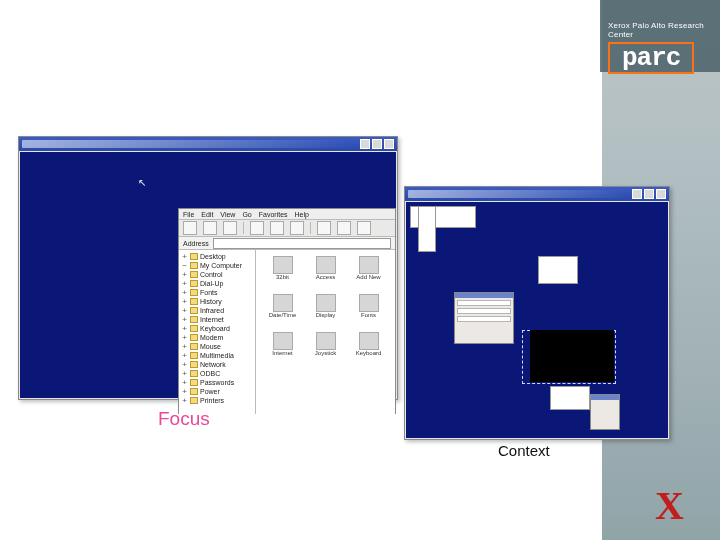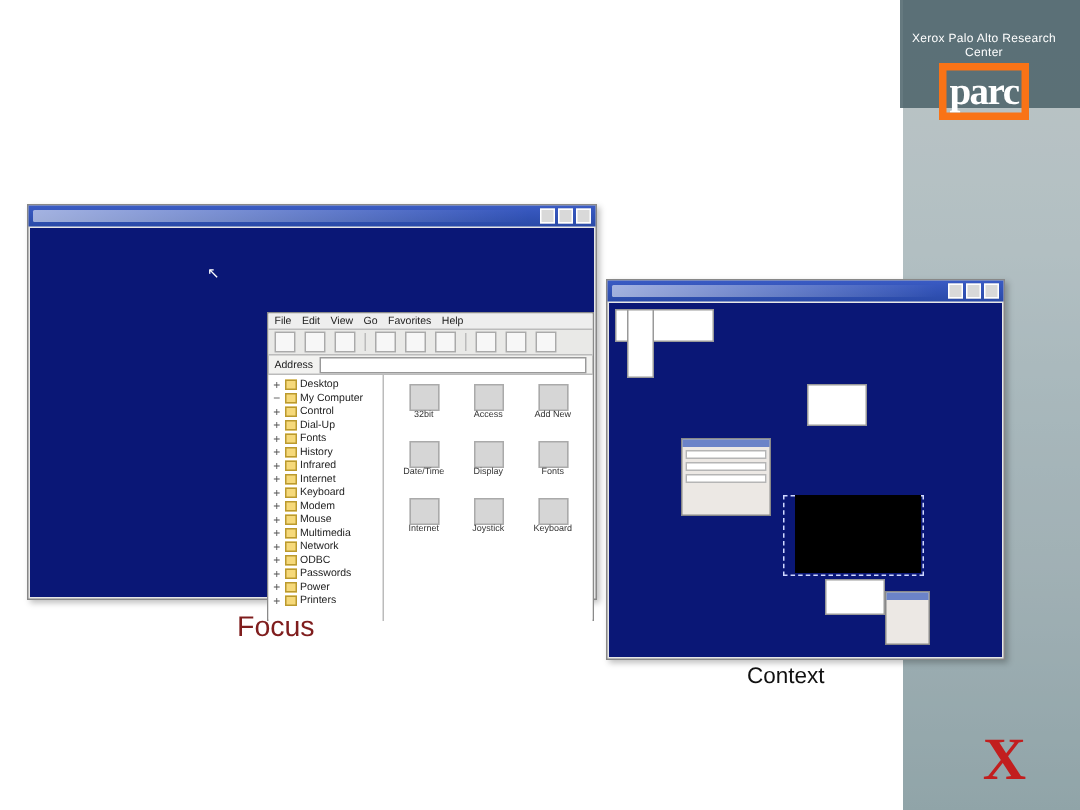--- a/index.html
+++ b/index.html
@@ -1,24 +1,24 @@
 <!DOCTYPE html>
 <html><head>
 <meta charset="utf-8">
 <style>
 html,body{margin:0;padding:0;width:720px;height:540px;overflow:hidden;font-family:Arial,Helvetica,sans-serif;background:#fff}
 .slide{position:relative;width:720px;height:540px}
 .right-band{position:absolute;top:0;right:0;width:120px;height:540px;background:linear-gradient(180deg,#9aa6a8 0%,#8a9ea3 30%,#7a9298 50%,#6f878e 70%,#56757b 100%);box-shadow:inset 2px 0 0 #fff;opacity:0.65}
 .top-band{position:absolute;top:0;right:0;width:120px;height:72px;background:#4a6268;opacity:0.85}
-.parc-logo{position:absolute;top:22px;right:16px;width:96px;color:#fff;font-size:8px;text-align:center;line-height:1.1}
+.parc-logo{position:absolute;top:22px;right:16px;width:96px;color:#fff;font-size:8px;line-height:1.1}
 .parc-logo .org{letter-spacing:.2px;margin-bottom:2px}
-.parc-logo .brand{font-family:Liberation Serif, serif;font-weight:bold;font-size:26px;letter-spacing:-1px;color:#fff;border:5px solid #f97316;padding:0 2px;display:inline-block;line-height:28px}
+.parc-logo .brand{font-family:Liberation Mono, monospace;font-weight:bold;font-size:26px;letter-spacing:-1px;color:#fff;border:2px solid #f97316;padding:0 12px;display:inline-block;line-height:28px}
 .x-logo{position:absolute;right:36px;bottom:14px;font-family:"Times New Roman",serif;font-weight:bold;font-size:40px;color:#c21e1e;line-height:1}
 .title{position:absolute;top:64px;left:64px;font-size:32px;font-weight:bold;color:#111}
-.focus-label{position:absolute;top:408px;left:158px;font-size:19px;color:#7f1d1d}
+.focus-label{position:absolute;top:408px;left:158px;font-size:19px;color:#ec4899}
 .context-label{position:absolute;top:442px;left:498px;font-size:15px;color:#111}
 .shot{position:absolute;background:#e6e6e6;border:1px solid #888;box-shadow:2px 2px 4px rgba(0,0,0,.25)}
 .shot .tbar{height:14px;background:linear-gradient(#3a5bc4,#2a4aa8);display:flex;align-items:center;padding:0 3px;gap:3px}
 .shot .tbar .ttl{flex:1;height:8px;background:linear-gradient(90deg,rgba(255,255,255,.55),rgba(255,255,255,0));margin-right:4px;border-radius:1px}
 .shot .tbuttons{display:flex;gap:2px}
 .shot .tbtn{width:10px;height:10px;background:#d9d9d9;border:1px solid #fff;box-sizing:border-box}
 .shot .desk{position:absolute;top:15px;left:1px;right:1px;bottom:1px;background:#0a1776}
 .focus-shot{top:136px;left:18px;width:378px;height:262px}
 .explorer{position:absolute;top:56px;left:158px;width:216px;height:204px;background:#f2f2f0;border:1px solid #8a8a8a;font-size:7px;color:#222}
 .explorer .menubar{height:10px;background:#eee;border-bottom:1px solid #bbb;padding:0 4px;display:flex;gap:7px;align-items:center}

